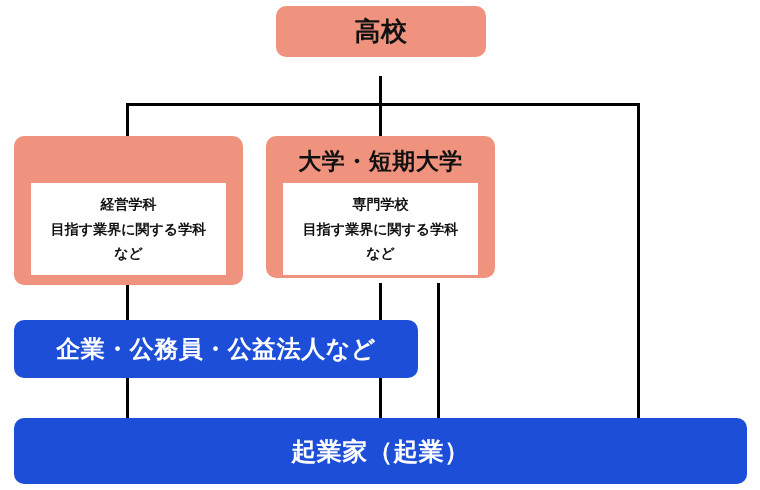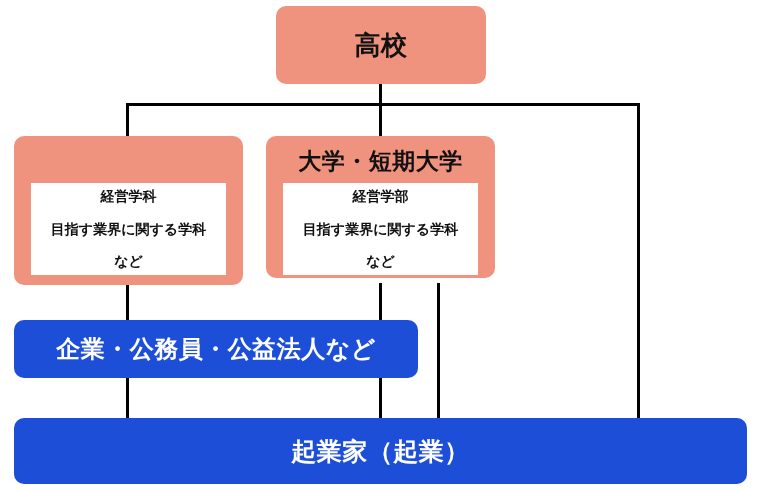--- a/index.html
+++ b/index.html
@@ -46,21 +46,21 @@
     text-align: center;
     letter-spacing: 0.5px;
     white-space: nowrap;
   }
   .box.orange .box-title {
     color: #ffffff;
   }
 
   
   #box-highschool {
-    left: 276px; top: 6px; width: 210px; height: 78px;
+    left: 276px; top: 6px; width: 210px; height: 51px;
     justify-content: center;
   }
   #box-highschool .box-title { font-size: 26px; }
 
   
   #box-vocational {
     left: 14px; top: 136px; width: 229px; height: 149px;
     padding-top: 10px;
   }
   #box-university {
@@ -75,21 +75,21 @@
     left: 17px;
     top: 47px;
     width: 195px;
     height: 92px;
     background: #ffffff;
     box-sizing: border-box;
     display: flex;
     flex-direction: column;
     align-items: center;
     justify-content: center;
-    gap: 14px;
+    gap: 6px;
   }
   .inner-line {
     font-size: 14px;
     font-weight: bold;
     color: #111111;
     line-height: 1.32;
     text-align: center;
     white-space: nowrap;
   }
 
@@ -140,21 +140,21 @@
     <div class="inner-card">
       <div class="inner-line">経営学科</div>
       <div class="inner-line">目指す業界に関する学科</div>
       <div class="inner-line">など</div>
     </div>
   </div>
 
   <div class="box salmon" id="box-university">
     <div class="box-title">大学・短期大学</div>
     <div class="inner-card">
-      <div class="inner-line">経営学部</div>
+      <div class="inner-line">専門学校</div>
       <div class="inner-line">目指す業界に関する学科</div>
       <div class="inner-line">など</div>
     </div>
   </div>
 
   <div class="box orange" id="box-employment">
     <div class="box-title">企業・公務員・公益法人など</div>
   </div>
 
   <div class="box orange" id="box-entrepreneur">

